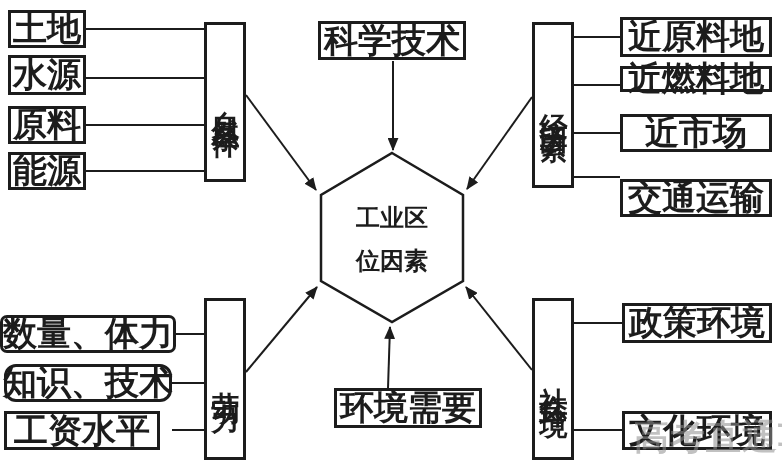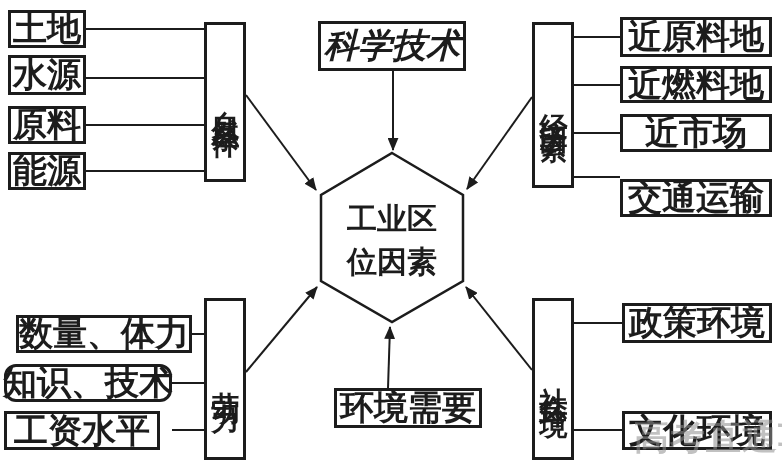--- a/index.html
+++ b/index.html
@@ -27,21 +27,21 @@
   .vbox {
     writing-mode:vertical-rl;
     text-orientation:upright;
     letter-spacing:7px;
     font-size:28px;
   }
   .hex-label {
     position:absolute;
     left:312px; top:197px; width:160px;
     text-align:center;
-    font-size:30px; font-weight:bold; color:#1c1c1c;
+    font-size:24px; font-weight:bold; color:#1c1c1c;
     line-height:43px;
     z-index:2;
   }
   .watermark {
     position:absolute;
     left:634px; top:414px; width:142px;
     text-align:center;
     font-size:35px; font-weight:bold;
     color:#8f8f8f; opacity:0.55;
     letter-spacing:1px;
@@ -49,28 +49,28 @@
     pointer-events:none;
     white-space:nowrap;
   }
   
   .b-land   { left:8px;  top:10px;  width:78px;  height:38px; }
   .b-water  { left:8px;  top:55px;  width:78px;  height:40px; }
   .b-raw    { left:8px;  top:106px; width:78px;  height:38px; }
   .b-energy { left:8px;  top:152px; width:78px;  height:38px; }
   .b-natural{ left:204px; top:22px; width:42px; height:160px; }
   
-  .b-science  { left:318px; top:21px;  width:148px; height:50px;font-style:italic; }
+  .b-science  { left:318px; top:21px;  width:148px; height:39px; }
   .b-economic { left:532px; top:22px;  width:42px;  height:166px; }
   .b-nearraw  { left:620px; top:17px;  width:152px; height:40px; }
-  .b-nearfuel { left:620px; top:66px;  width:152px; height:37px; }
+  .b-nearfuel { left:620px; top:66px;  width:152px; height:26px; }
   .b-market   { left:620px; top:114px; width:152px; height:38px; }
   .b-transport{ left:620px; top:162px; width:152px; height:38px;margin-top:17px; }
   
-  .b-quantity { left:16px;  top:315px; width:176px; height:38px; }
+  .b-quantity { left:0;  top:315px; width:176px; height:38px;border-radius:7px; }
   .b-knowledge{ left:4px;  top:364px; width:168px; height:38px;border-radius:12px; }
   .b-wage     { left:4px;  top:411px; width:156px; height:39px; }
   .b-labor    { left:204px; top:298px; width:42px; height:162px; }
   
   .b-envneed { left:312px; top:388px; width:148px; height:40px;margin-left:22px; }
   .b-social  { left:532px; top:298px; width:42px;  height:162px; }
   .b-policy  { left:622px; top:303px; width:150px; height:40px; }
   .b-culture { left:622px; top:411px; width:150px; height:39px; }
 </style>
 </head>

